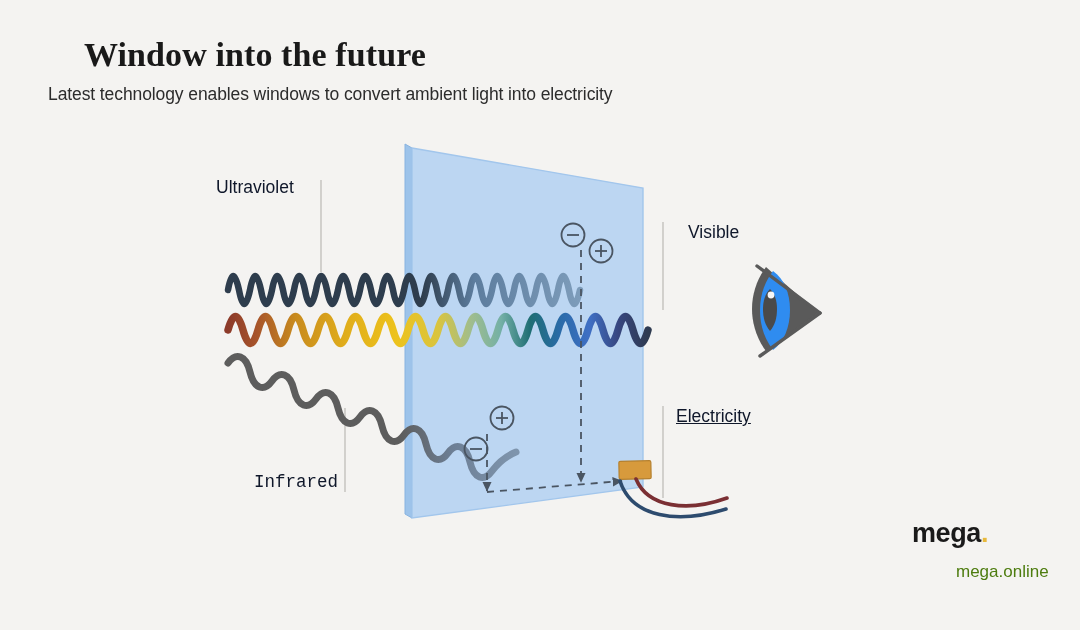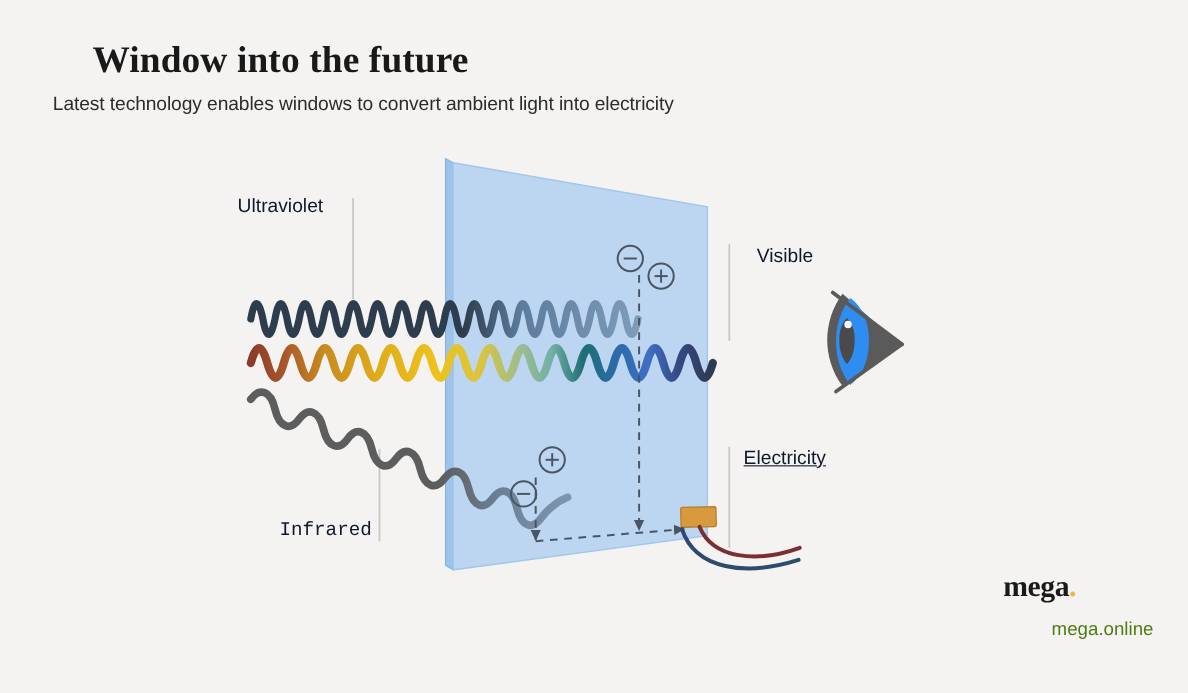--- a/index.html
+++ b/index.html
@@ -38,21 +38,21 @@
     position: absolute;
     left: 48px;
     top: 561px;
     font-size: 15px;
     color: #3a3a3a;
   }
   #brand-logo {
     position: absolute;
     left: 912px;
     top: 518px;
-    font-family: Liberation Serif, serif;
+    font-family: Liberation Sans, sans-serif;
     font-weight: bold;
     font-size: 27px;
     color: #1a1a1a;
     letter-spacing: -0.4px;
   }
   #brand-logo .dot {
     color: #e8b93c;
   }
   #brand-url {
     position: absolute;

